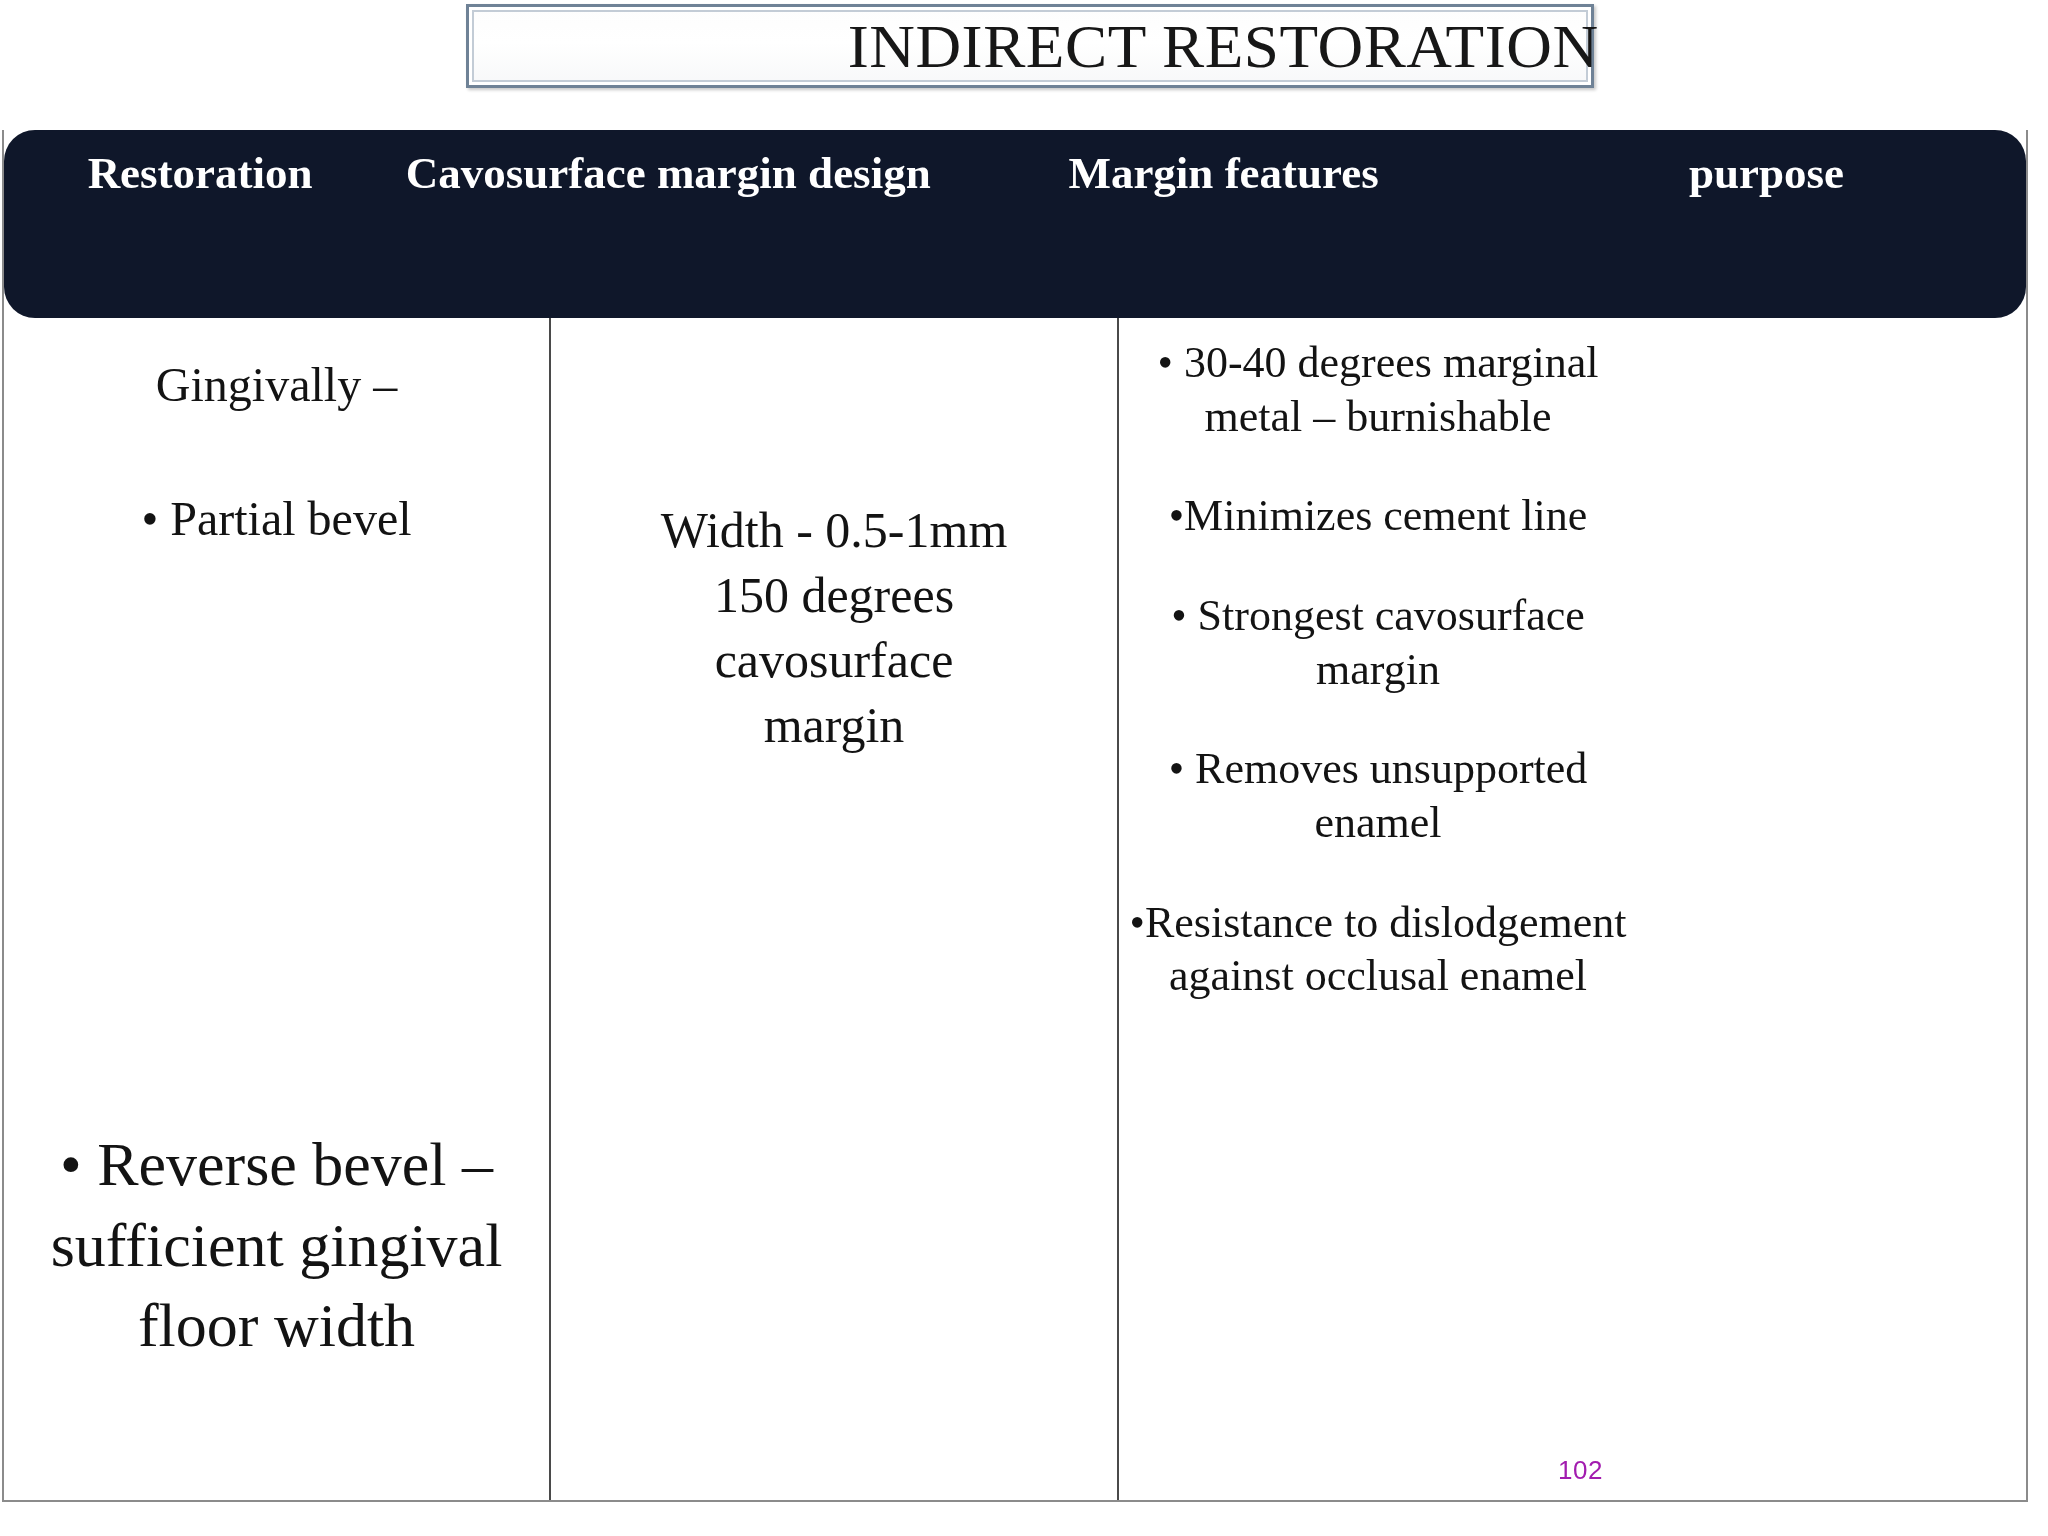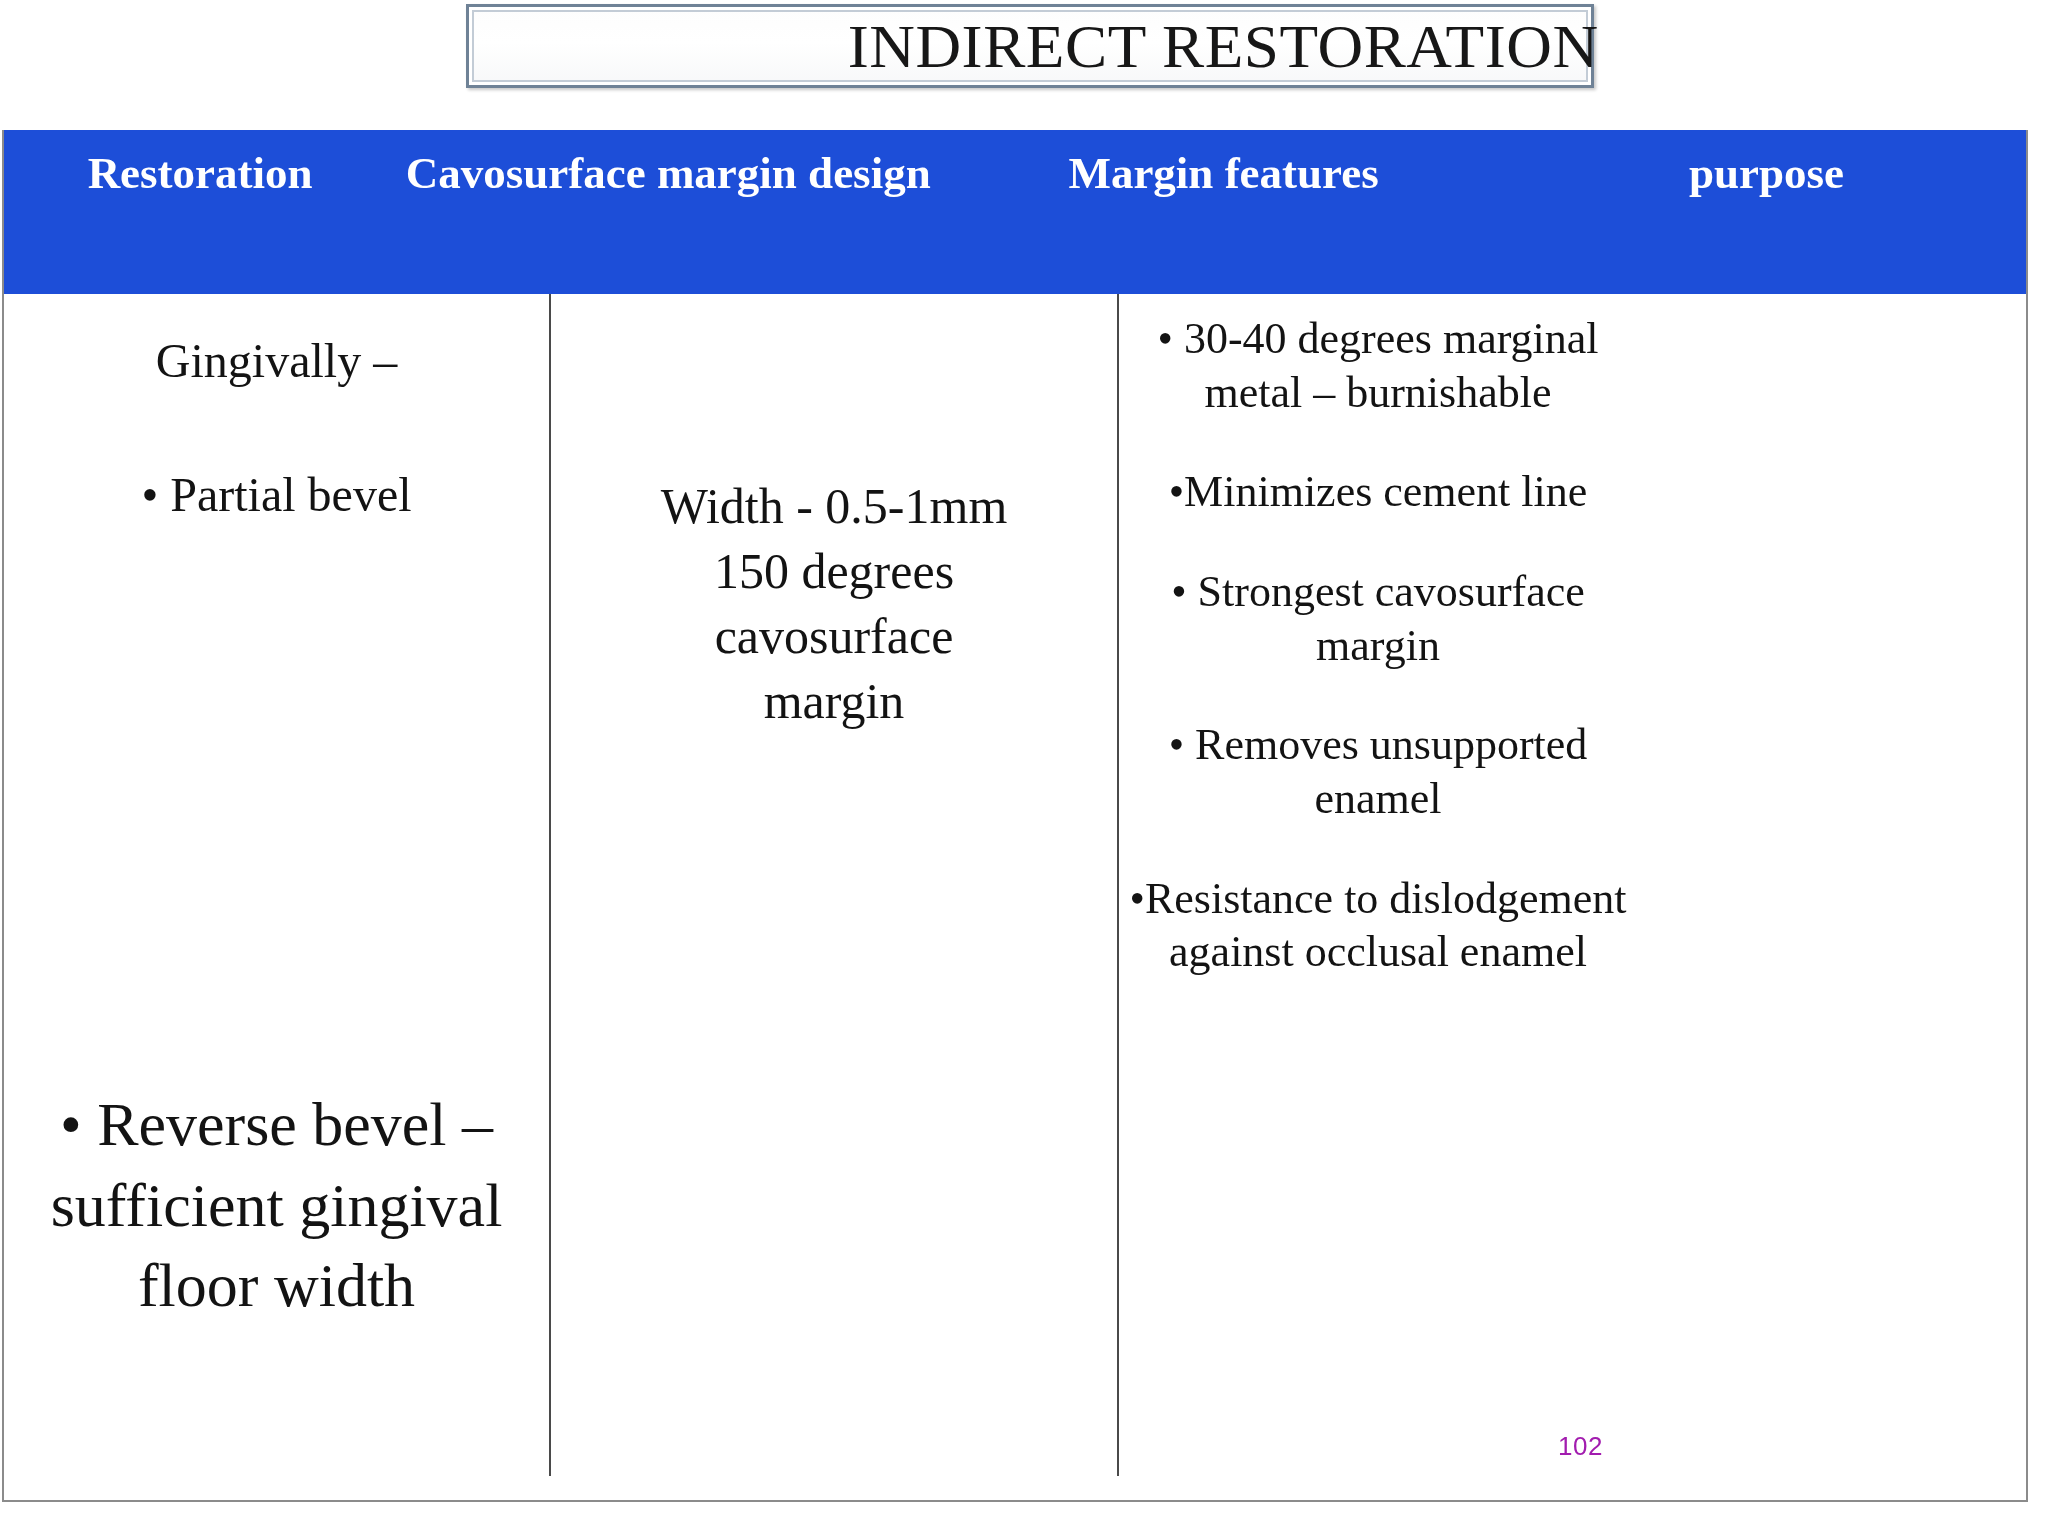--- a/index.html
+++ b/index.html
@@ -57,24 +57,25 @@
     width: 2026px;
     height: 1372px;
     box-sizing: border-box;
     border: 2px solid #8b8b8b;
     border-top: none;
     background: #ffffff;
   }
 
   .thead {
     display: flex;
-    background: #1d4ed8;
-    height: 164px;
+    background: #0f172a;
+    height: 188px;
     width: 100%;
     box-sizing: border-box;
+    border-radius: 31px;
   }
   .th {
     box-sizing: border-box;
     display: flex;
     align-items: flex-start;
     justify-content: center;
     padding-top: 14px;
     color: #ffffff;
     font-weight: bold;
     font-size: 45px;
@@ -111,21 +112,21 @@
     display: flex;
     align-items: center;
     justify-content: center;
     height: 100%;
     padding: 0 10px;
   }
   .cell-center .line { font-size: 48px; line-height: 1.3; }
 
   
   .col2-inner {
-    padding: 36px 18px 16px 18px;
+    padding: 36px 18px 0 18px;
     height: 100%;
     box-sizing: border-box;
     display: flex;
     flex-direction: column;
   }
   .c2-top { font-size: 48px; }
   .c2-bullet1 { font-size: 48px; margin-top: 72px; }
   .c2-bullet2 { font-size: 62px; margin-top: auto; margin-bottom: 134px; text-align: center; }
 
   

